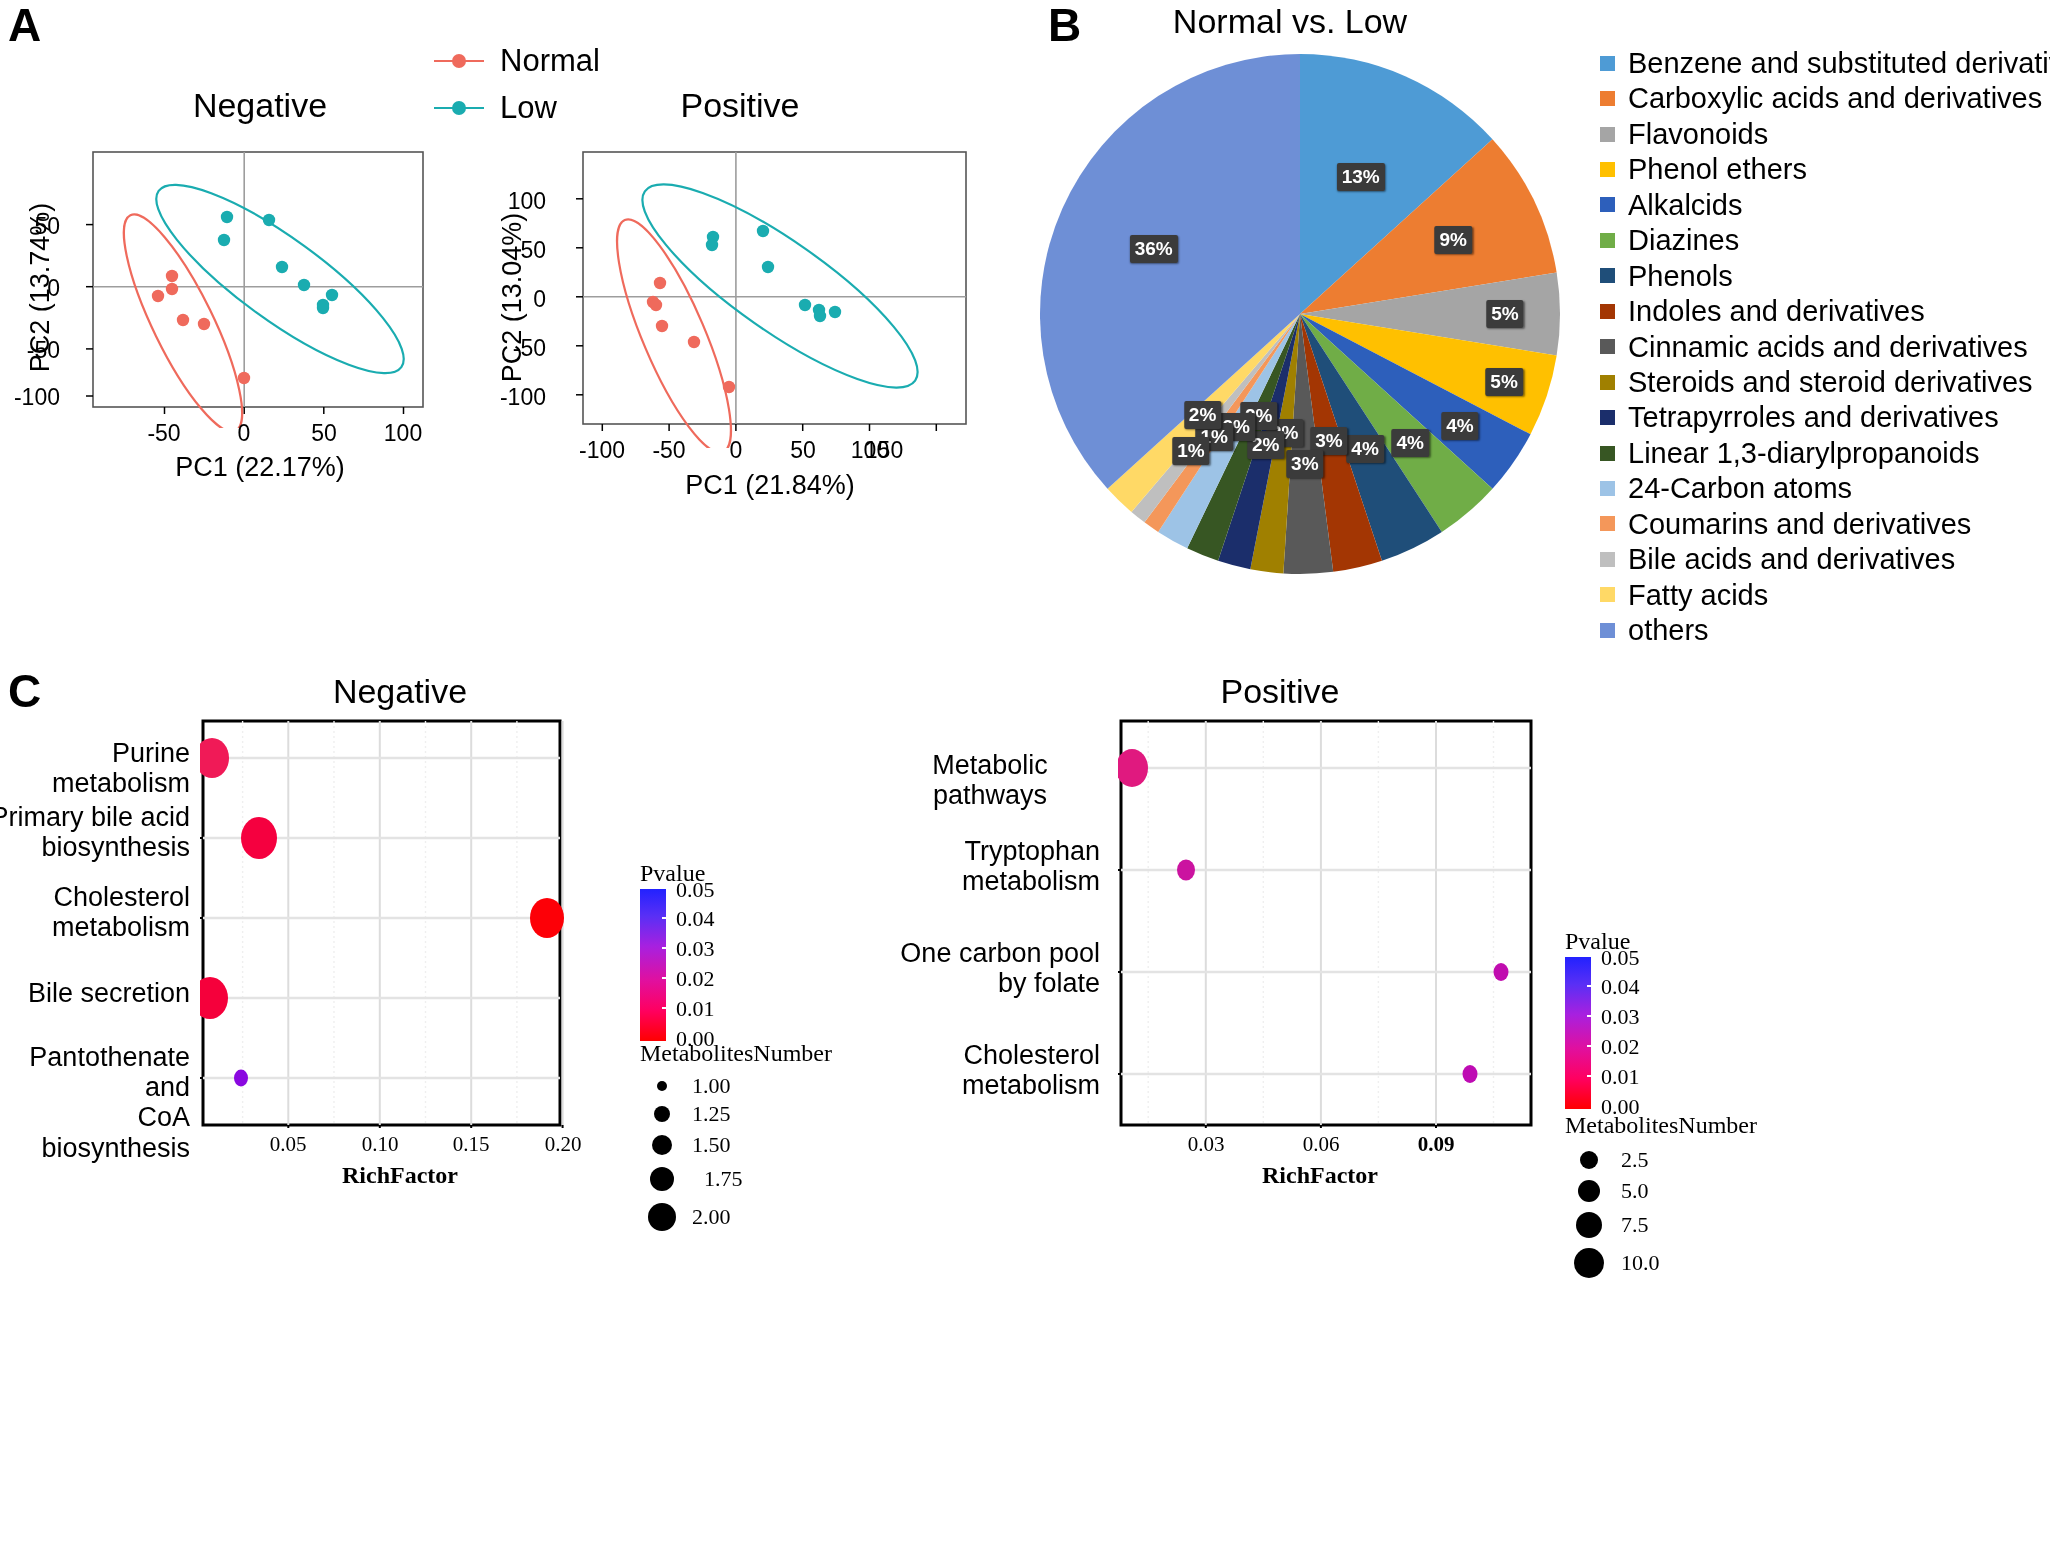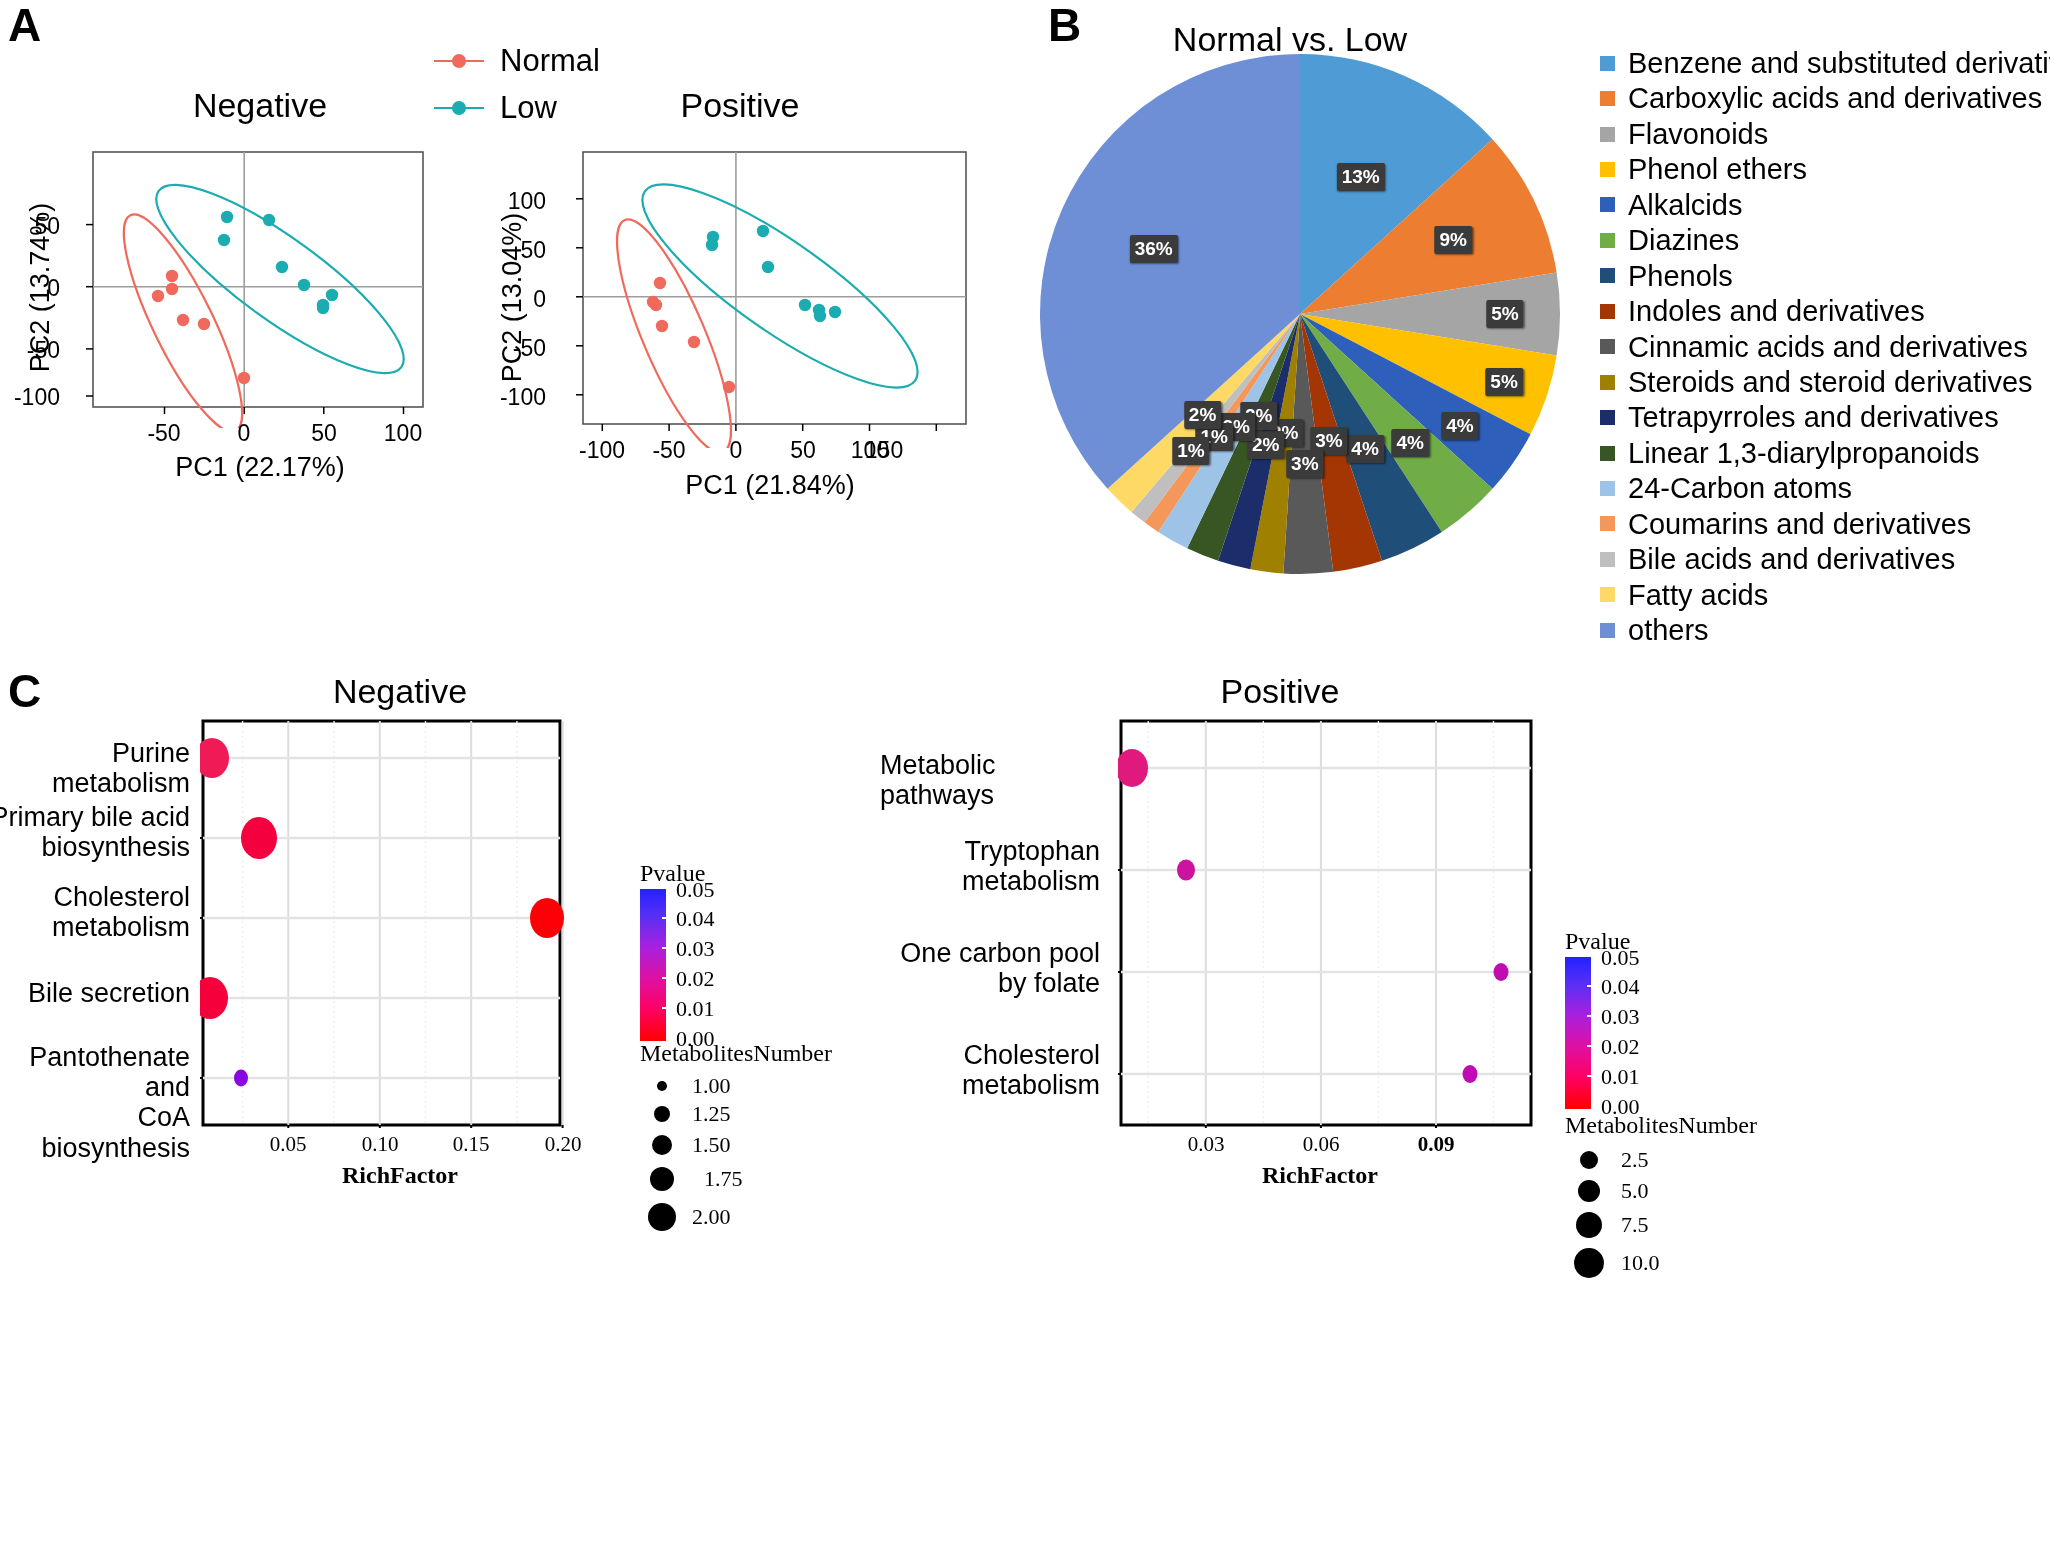--- a/index.html
+++ b/index.html
@@ -150,21 +150,21 @@
 <div class="tick-lab" style="left:572px;top:437px;width:60px;">-100</div>
 <div class="tick-lab" style="left:639px;top:437px;width:60px;">-50</div>
 <div class="tick-lab" style="left:706px;top:437px;width:60px;">0</div>
 <div class="tick-lab" style="left:773px;top:437px;width:60px;">50</div>
 <div class="tick-lab" style="left:840px;top:437px;width:60px;">100</div>
 <div class="tick-lab" style="left:854px;top:437px;width:60px;">150</div>
 <div class="axis-label" style="left:620px;top:470px;width:300px;">PC1 (21.84%)</div>
 <div class="axis-label rot" style="left:382px;top:282px;width:260px;transform:rotate(-90deg);">PC2 (13.04%)</div>
 
 <div class="panel-letter" style="left:1048px;top:2px;">B</div>
-<div class="plot-title" style="left:1130px;top:20px;width:320px;">Normal vs. Low</div>
+<div class="plot-title" style="left:1130px;top:2px;width:320px;">Normal vs. Low</div>
 
 <div style="position:absolute;left:1036px;top:50px;">
   <svg id="pie-svg" width="528" height="528" viewBox="0 0 528 528">
       <path d="M 264 264 L 264 4 A 260 260 0 0 1 456.47227923958206 89.20176853205763 Z" fill="#4E9BD5"></path>
       <path d="M 264 264 L 456.47227923958206 89.20176853205763 A 260 260 0 0 1 520.667263687757 222.50402729132142 Z" fill="#ED7D31"></path>
       <path d="M 264 264 L 520.667263687757 222.50402729132142 A 260 260 0 0 1 520.667263687757 305.4959727086786 Z" fill="#A5A5A5"></path>
       <path d="M 264 264 L 520.667263687757 305.4959727086786 A 260 260 0 0 1 494.51581965698 384.2599554626172 Z" fill="#FFC000"></path>
       <path d="M 264 264 L 494.51581965698 384.2599554626172 A 260 260 0 0 1 456.472279239582 438.7982314679424 Z" fill="#2D5FBB"></path>
       <path d="M 264 264 L 456.472279239582 438.7982314679424 A 260 260 0 0 1 405.8390743147427 481.9029072718786 Z" fill="#70AD47"></path>
       <path d="M 264 264 L 405.8390743147427 481.9029072718786 A 260 260 0 0 1 345.9281366861414 510.7544942227738 Z" fill="#1F4E79"></path>
@@ -424,21 +424,21 @@
     <ellipse cx="68" cy="152" rx="9" ry="10.5" fill="#CB13A0"></ellipse>
     <ellipse cx="383" cy="254" rx="7.5" ry="9" fill="#C00DAF"></ellipse>
     <ellipse cx="352" cy="356" rx="7.5" ry="9" fill="#BE0BB3"></ellipse>
     <g stroke="#000" stroke-width="2">
       <line x1="87.8" y1="407" x2="87.8" y2="416"></line>
       <line x1="202.9" y1="407" x2="202.9" y2="416"></line>
       <line x1="318" y1="407" x2="318" y2="416"></line>
     </g>
   </svg>
 </div>
-<div style="position:absolute;left:880px;top:750px;width:220px;text-align:left;font-size:27px;line-height:1.12;white-space:pre-line;">Metabolic pathways</div>
+<div style="position:absolute;left:880px;top:750px;width:220px;text-align:center;font-size:27px;line-height:1.12;white-space:pre-line;">Metabolic pathways</div>
 <div style="position:absolute;left:880px;top:836px;width:220px;text-align:right;font-size:27px;line-height:1.12;white-space:pre-line;">Tryptophan
 metabolism</div>
 <div style="position:absolute;left:880px;top:938px;width:220px;text-align:right;font-size:27px;line-height:1.12;white-space:pre-line;">One carbon pool
 by folate</div>
 <div style="position:absolute;left:880px;top:1040px;width:220px;text-align:right;font-size:27px;line-height:1.12;white-space:pre-line;">Cholesterol
 metabolism</div>
 <div class="tick-lab ser-lab" style="left:1176px;top:1132px;width:60px;font-size:21px;">0.03</div>
 <div class="tick-lab ser-lab" style="left:1291px;top:1132px;width:60px;font-size:21px;">0.06</div>
 <div class="tick-lab ser-lab" style="left:1406px;top:1132px;width:60px;font-size:21px;font-weight:bold;">0.09</div>
 <div class="ser-lab" style="position:absolute;left:1200px;top:1162px;width:240px;text-align:center;font-size:24px;font-weight:bold;">RichFactor</div>

